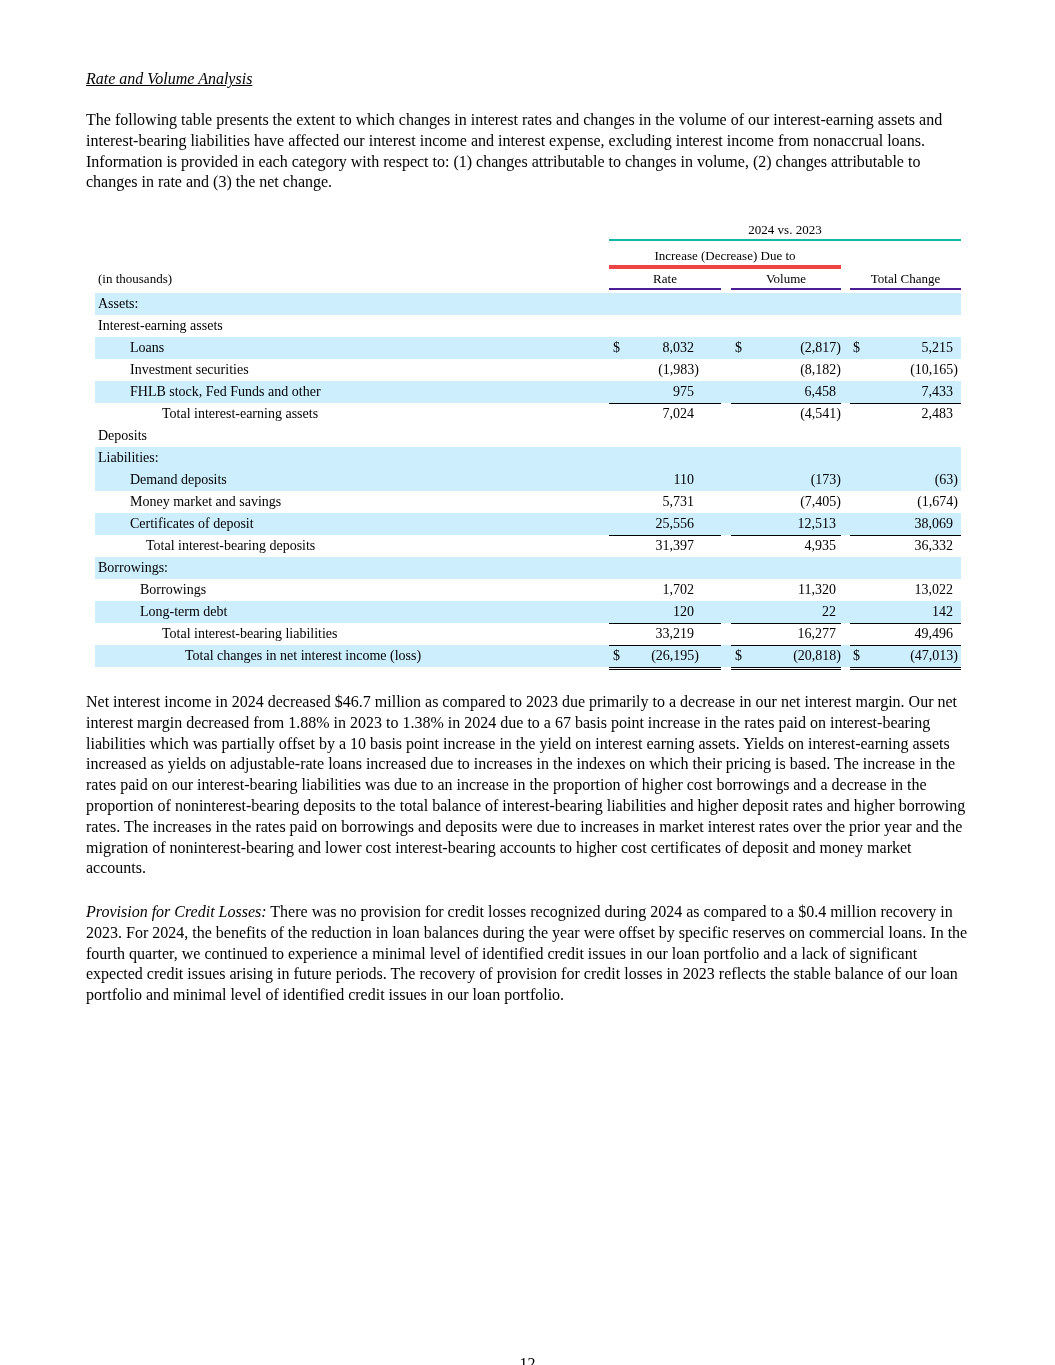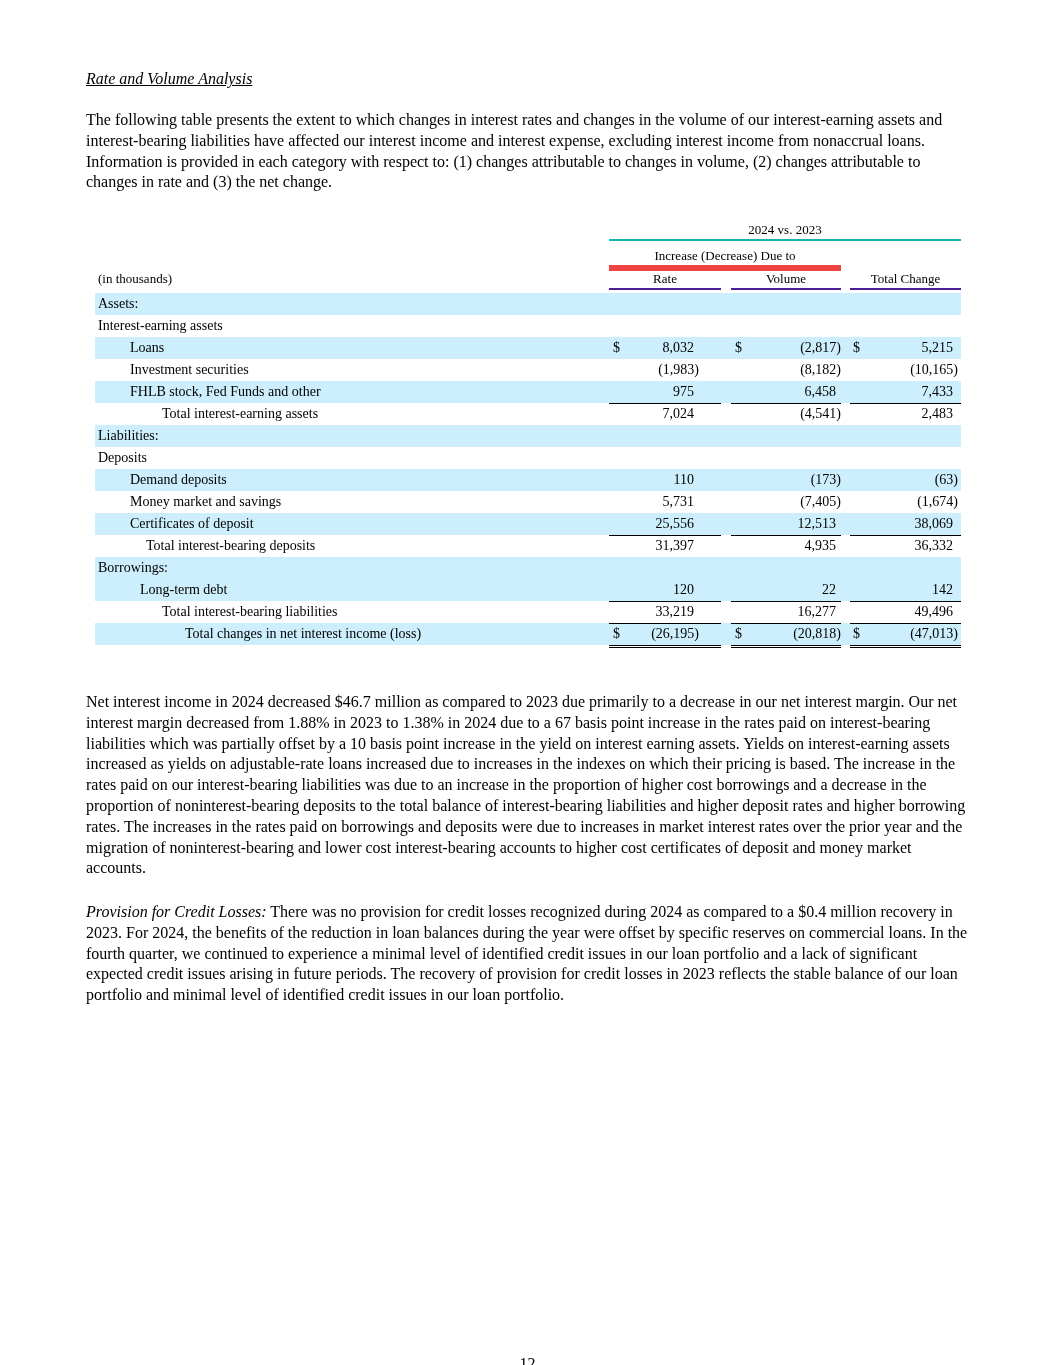--- a/index.html
+++ b/index.html
@@ -26,21 +26,21 @@
   
   .tbl { position: absolute; left: 95px; top: 220px; width: 866px; font-size: 14px; }
   .hdr-year {
     position: absolute; left: 514px; top: 0; width: 352px; height: 19px;
     text-align: center; font-size: 13px; line-height: 19px;
     border-bottom: 2px solid #14b8a6;
   }
   .hdr-due {
     position: absolute; left: 514px; top: 26px; width: 232px; height: 19px;
     text-align: center; font-size: 13px; line-height: 19px;
-    border-bottom: 6px solid #ef4444;
+    border-bottom: 4px solid #ef4444;
   }
   .hdr-units { position: absolute; left: 3px; top: 49px; font-size: 13px; line-height: 19px; }
   .hdr-col {
     position: absolute; top: 49px; height: 19px; text-align: center;
     font-size: 13px; line-height: 19px; border-bottom: 2px solid #4c1d95;
   }
   .hdr-rate { left: 514px; width: 112px; }
   .hdr-vol { left: 636px; width: 110px; }
   .hdr-total { left: 755px; width: 111px; }
 
@@ -128,25 +128,25 @@
         </div>
         <div class="row">
           <span class="label i4">Total interest-earning assets</span>
           <div class="cellspan span-rate topline"></div>
           <div class="cell c-rate pos"><span class="num">7,024</span></div>
           <div class="cellspan span-vol topline"></div>
           <div class="cell c-vol"><span class="num">(4,541)</span></div>
           <div class="cellspan span-total topline"></div>
           <div class="cell c-total pos"><span class="num">2,483</span></div>
         </div>
+        <div class="row">
+          <span class="label ">Deposits</span>
+        </div>
         <div class="row shade">
           <span class="label ">Liabilities:</span>
-        </div>
-        <div class="row">
-          <span class="label ">Deposits</span>
         </div>
         <div class="row shade">
           <span class="label i1">Demand deposits</span>
           <div class="cellspan span-rate"></div>
           <div class="cell c-rate pos"><span class="num">110</span></div>
           <div class="cellspan span-vol"></div>
           <div class="cell c-vol"><span class="num">(173)</span></div>
           <div class="cellspan span-total"></div>
           <div class="cell c-total"><span class="num">(63)</span></div>
         </div>
@@ -172,20 +172,29 @@
           <span class="label i3">Total interest-bearing deposits</span>
           <div class="cellspan span-rate topline"></div>
           <div class="cell c-rate pos"><span class="num">31,397</span></div>
           <div class="cellspan span-vol topline"></div>
           <div class="cell c-vol pos"><span class="num">4,935</span></div>
           <div class="cellspan span-total topline"></div>
           <div class="cell c-total pos"><span class="num">36,332</span></div>
         </div>
         <div class="row shade">
           <span class="label ">Borrowings:</span>
+        </div>
+        <div class="row">
+          <span class="label i2">Borrowings</span>
+          <div class="cellspan span-rate"></div>
+          <div class="cell c-rate pos"><span class="num">1,702</span></div>
+          <div class="cellspan span-vol"></div>
+          <div class="cell c-vol pos"><span class="num">11,320</span></div>
+          <div class="cellspan span-total"></div>
+          <div class="cell c-total pos"><span class="num">13,022</span></div>
         </div>
         <div class="row shade">
           <span class="label i2">Long-term debt</span>
           <div class="cellspan span-rate"></div>
           <div class="cell c-rate pos"><span class="num">120</span></div>
           <div class="cellspan span-vol"></div>
           <div class="cell c-vol pos"><span class="num">22</span></div>
           <div class="cellspan span-total"></div>
           <div class="cell c-total pos"><span class="num">142</span></div>
         </div>

